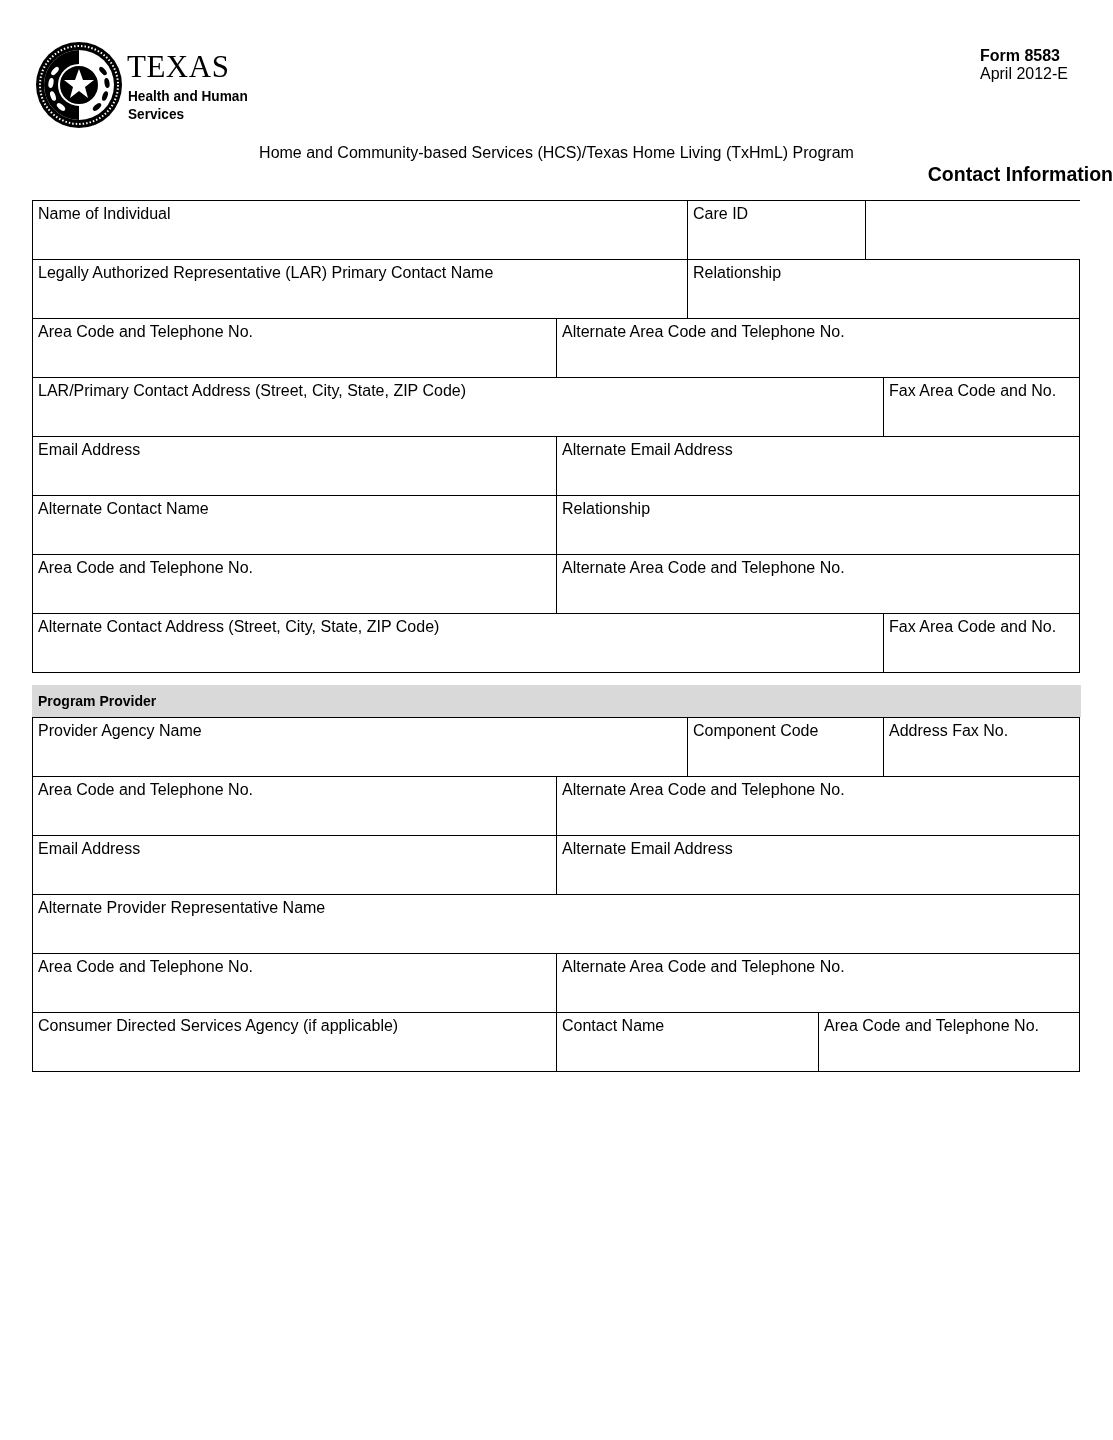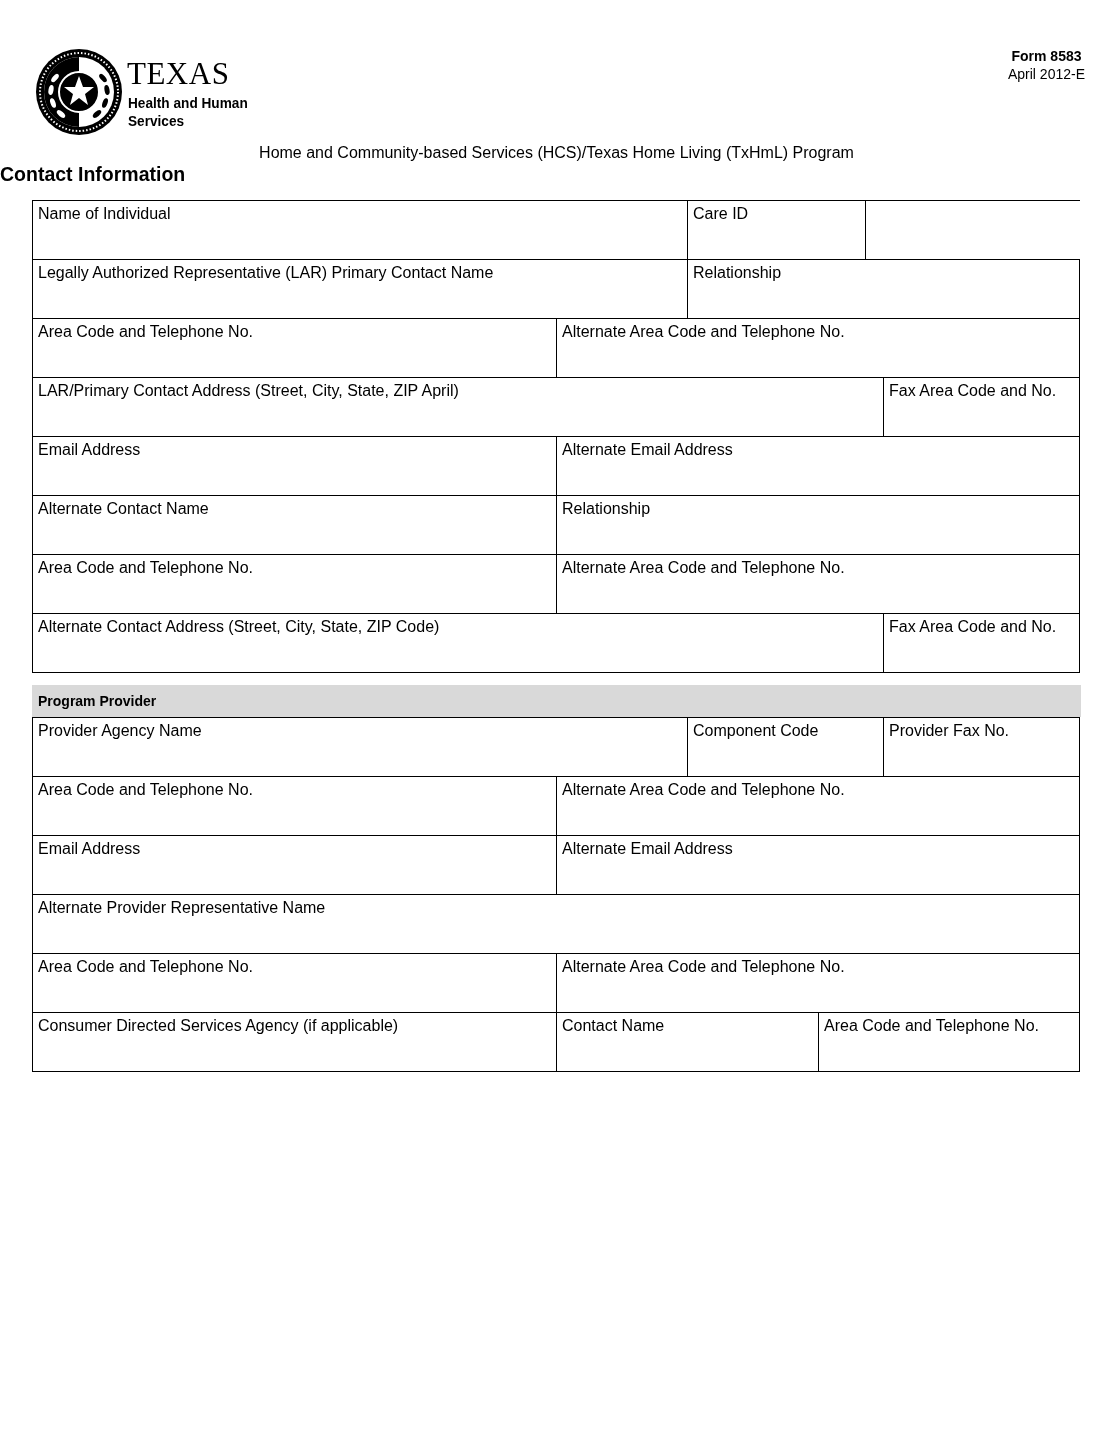--- a/index.html
+++ b/index.html
@@ -1,24 +1,24 @@
 <!DOCTYPE html>
 <html><head>
 <meta charset="utf-8">
 <style>
   html, body { margin: 0; padding: 0; background: #ffffff; }
   body { width: 1113px; height: 1440px; position: relative; font-family: "Liberation Sans", sans-serif; color: #000; }
-  .logo { position: absolute; left: 35px; top: 41px; width: 230px; height: 90px; margin-top: 7px; }
+  .logo { position: absolute; left: 35px; top: 41px; width: 230px; height: 90px; }
   .logo svg { position: absolute; left: 0; top: 0; }
   .logo-texas { position: absolute; left: 92px; top: 10px; font-family: "Liberation Serif", serif; font-size: 31px; letter-spacing: 0.5px; line-height: 1; }
   .logo-sub { position: absolute; left: 93px; top: 46px; font-family: "Liberation Sans", sans-serif; font-weight: bold; font-size: 15.5px; line-height: 18px; transform: scaleX(0.88); transform-origin: left top; white-space: nowrap; }
-  .form-id { position: absolute; right: 28px; top: 47px; text-align: center; font-size: 14px; line-height: 18px; }
+  .form-id { position: absolute; right: 45px; top: 47px; text-align: left; font-size: 16px; line-height: 18px; }
   .form-id .num { font-weight: bold; }
   .program { position: absolute; left: 0; width: 1113px; top: 144px; text-align: center; font-size: 16px; }
-  .title { position: absolute; left: 0; width: 1113px; top: 163px; text-align: left; font-size: 19.5px; font-weight: bold; }
+  .title { position: absolute; left: 0; width: 1113px; top: 163px; text-align: right; font-size: 19.5px; font-weight: bold; }
   .table { position: absolute; left: 32px; width: 1048px; }
   .row { display: flex; border-bottom: 1.5px solid #000; box-sizing: border-box; height: 59px; }
   .cell { box-sizing: border-box; border-left: 1.5px solid #000; padding: 4px 5px; font-size: 16px; line-height: 18px; height: 100%; }
   .cell:last-child { border-right: 1.5px solid #000; }
   .t1 { top: 200px; border-top: 1.5px solid #000; }
   .section-bar { position: absolute; left: 32px; width: 1049px; top: 685px; height: 32px; background: #d9d9d9; box-sizing: border-box; padding: 4px 6px; font-size: 14px; font-weight: bold; line-height: 24px; }
   .t2 { top: 717px; border-top: 1.5px solid #000; }
   .t2 .row.last .cell { border-bottom: 0; }
 </style>
 </head>
@@ -67,21 +67,21 @@
   </div>
   <div class="row">
     <div class="cell" style="width:655px">Legally Authorized Representative (LAR) Primary Contact Name</div>
     <div class="cell" style="width:393px">Relationship</div>
   </div>
   <div class="row">
     <div class="cell" style="width:524px">Area Code and Telephone No.</div>
     <div class="cell" style="width:524px">Alternate Area Code and Telephone No.</div>
   </div>
   <div class="row">
-    <div class="cell" style="width:851px">LAR/Primary Contact Address (Street, City, State, ZIP April)</div>
+    <div class="cell" style="width:851px">LAR/Primary Contact Address (Street, City, State, ZIP Code)</div>
     <div class="cell" style="width:197px">Fax Area Code and No.</div>
   </div>
   <div class="row">
     <div class="cell" style="width:524px">Email Address</div>
     <div class="cell" style="width:524px">Alternate Email Address</div>
   </div>
   <div class="row">
     <div class="cell" style="width:524px">Alternate Contact Name</div>
     <div class="cell" style="width:524px">Relationship</div>
   </div>
@@ -94,21 +94,21 @@
     <div class="cell" style="width:197px">Fax Area Code and No.</div>
   </div>
 </div>
 
 <div class="section-bar">Program Provider</div>
 
 <div class="table t2">
   <div class="row">
     <div class="cell" style="width:655px">Provider Agency Name</div>
     <div class="cell" style="width:196px">Component Code</div>
-    <div class="cell" style="width:197px">Provider Fax No.</div>
+    <div class="cell" style="width:197px">Address Fax No.</div>
   </div>
   <div class="row">
     <div class="cell" style="width:524px">Area Code and Telephone No.</div>
     <div class="cell" style="width:524px">Alternate Area Code and Telephone No.</div>
   </div>
   <div class="row">
     <div class="cell" style="width:524px">Email Address</div>
     <div class="cell" style="width:524px">Alternate Email Address</div>
   </div>
   <div class="row">

